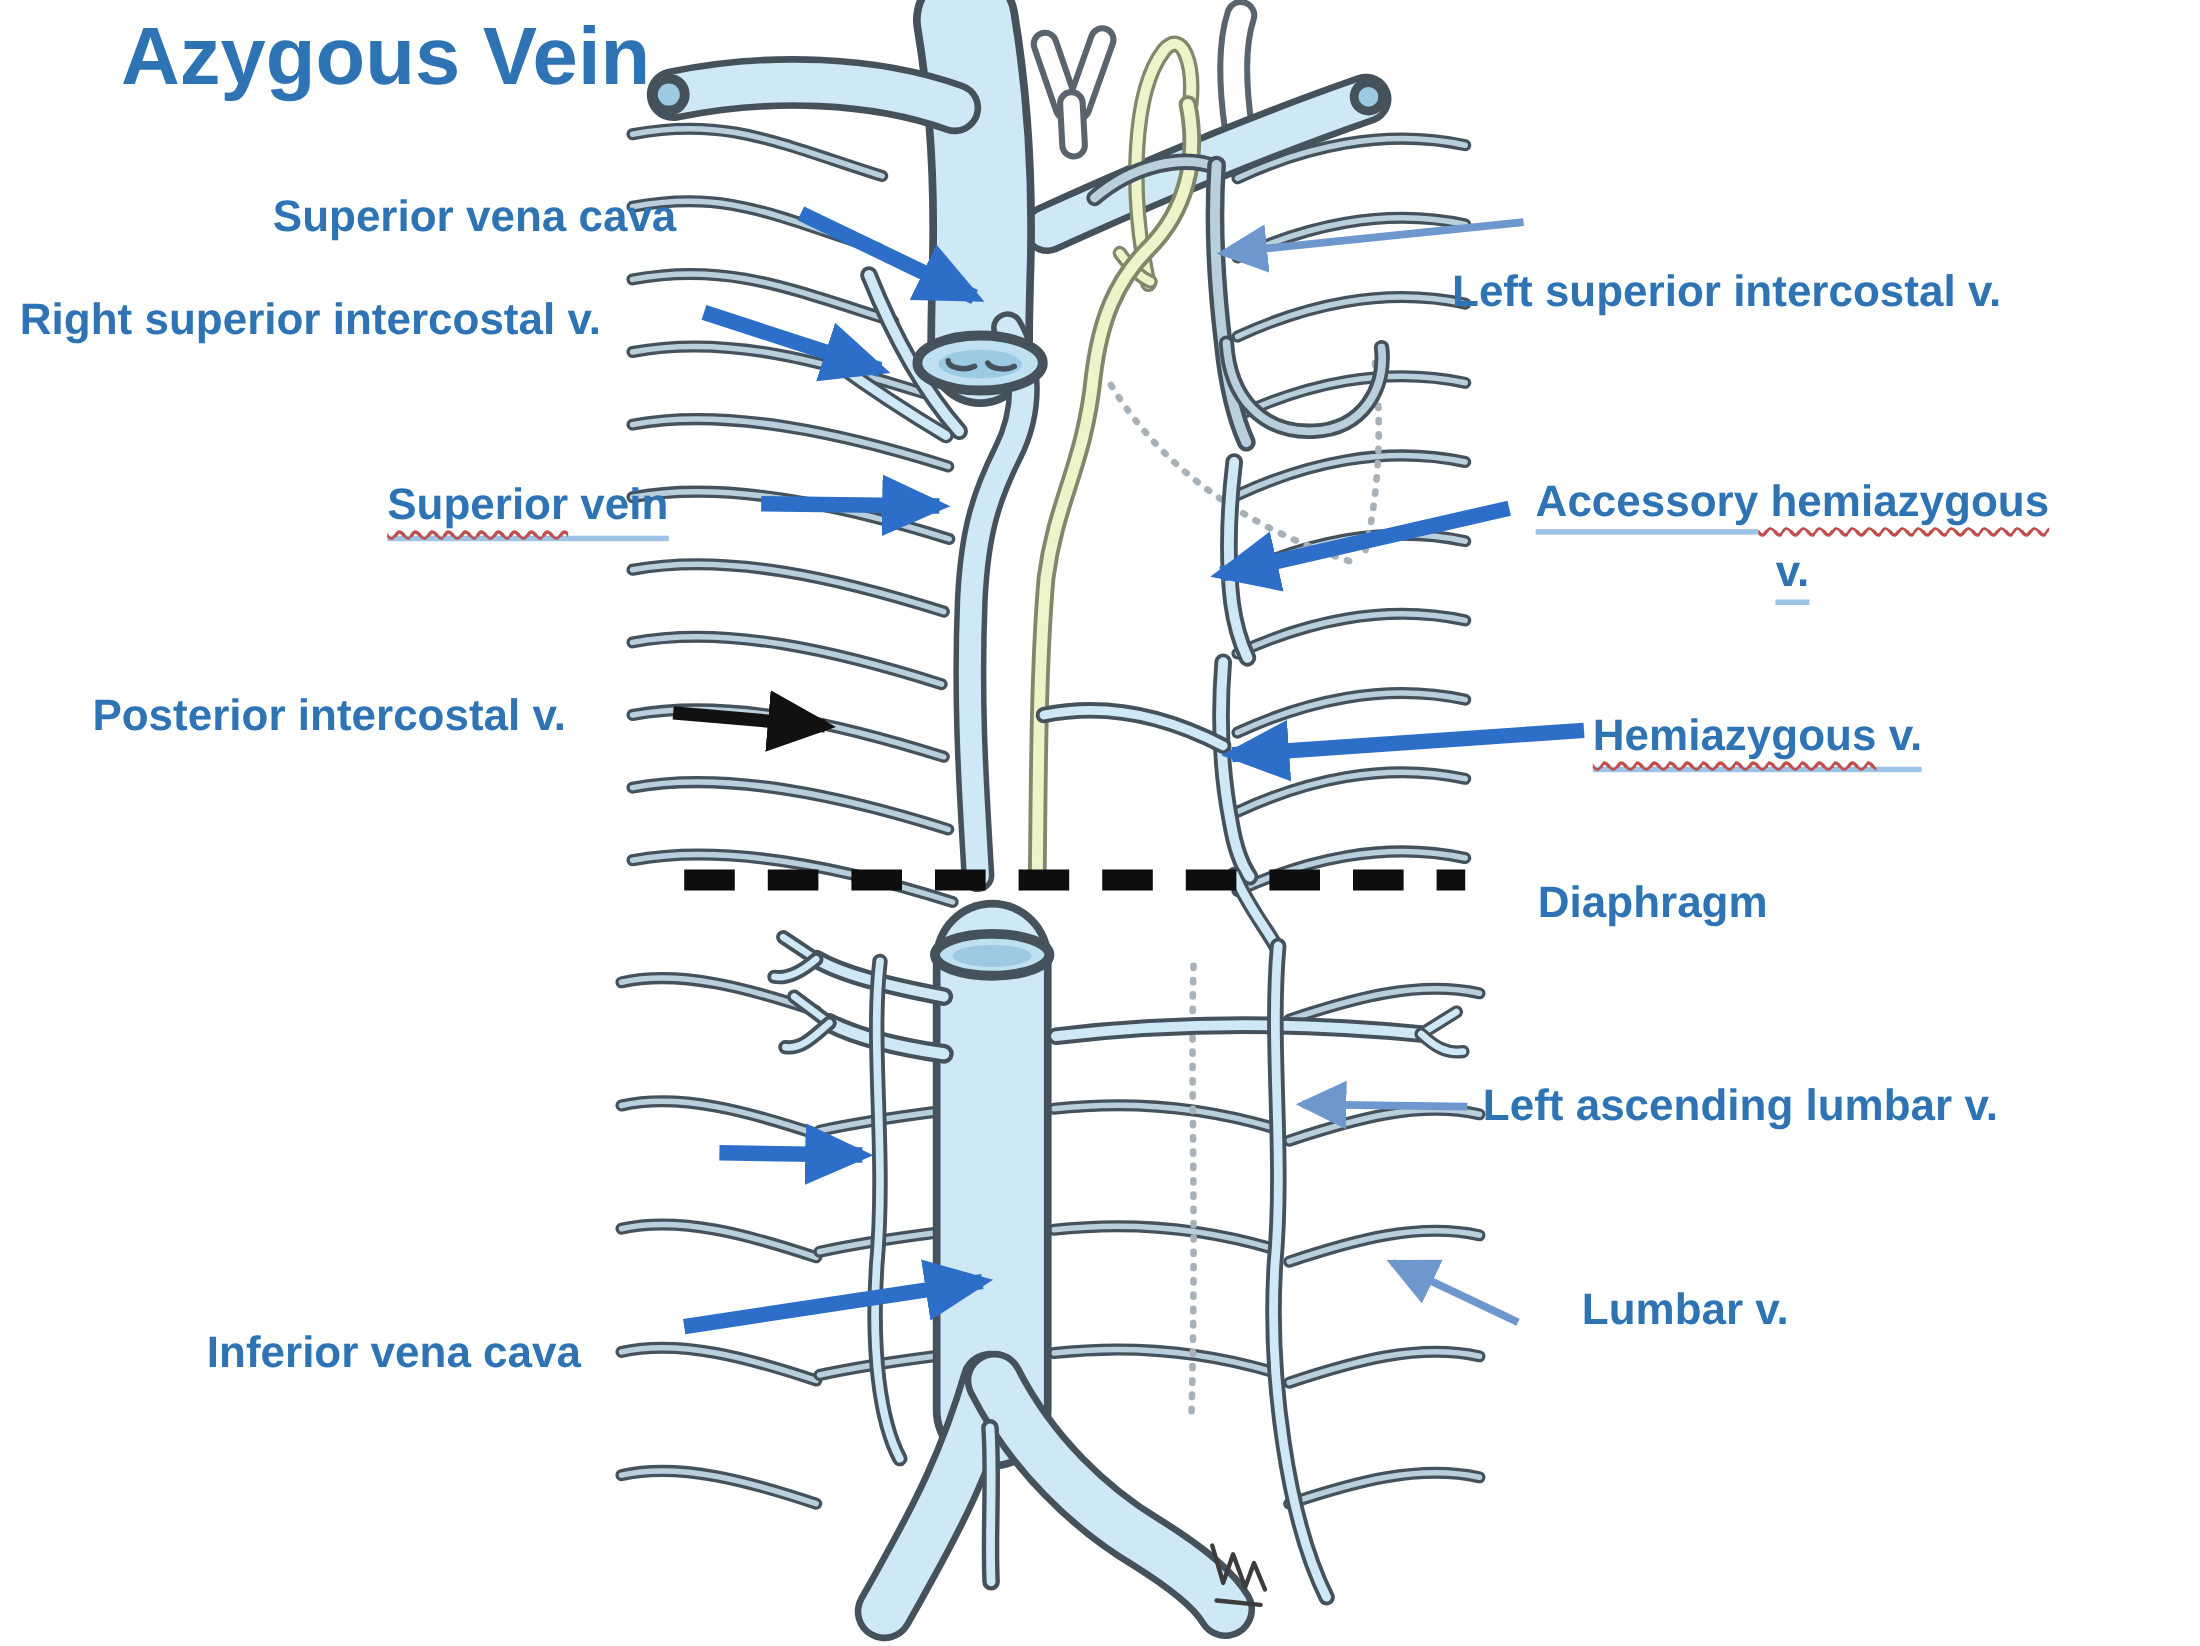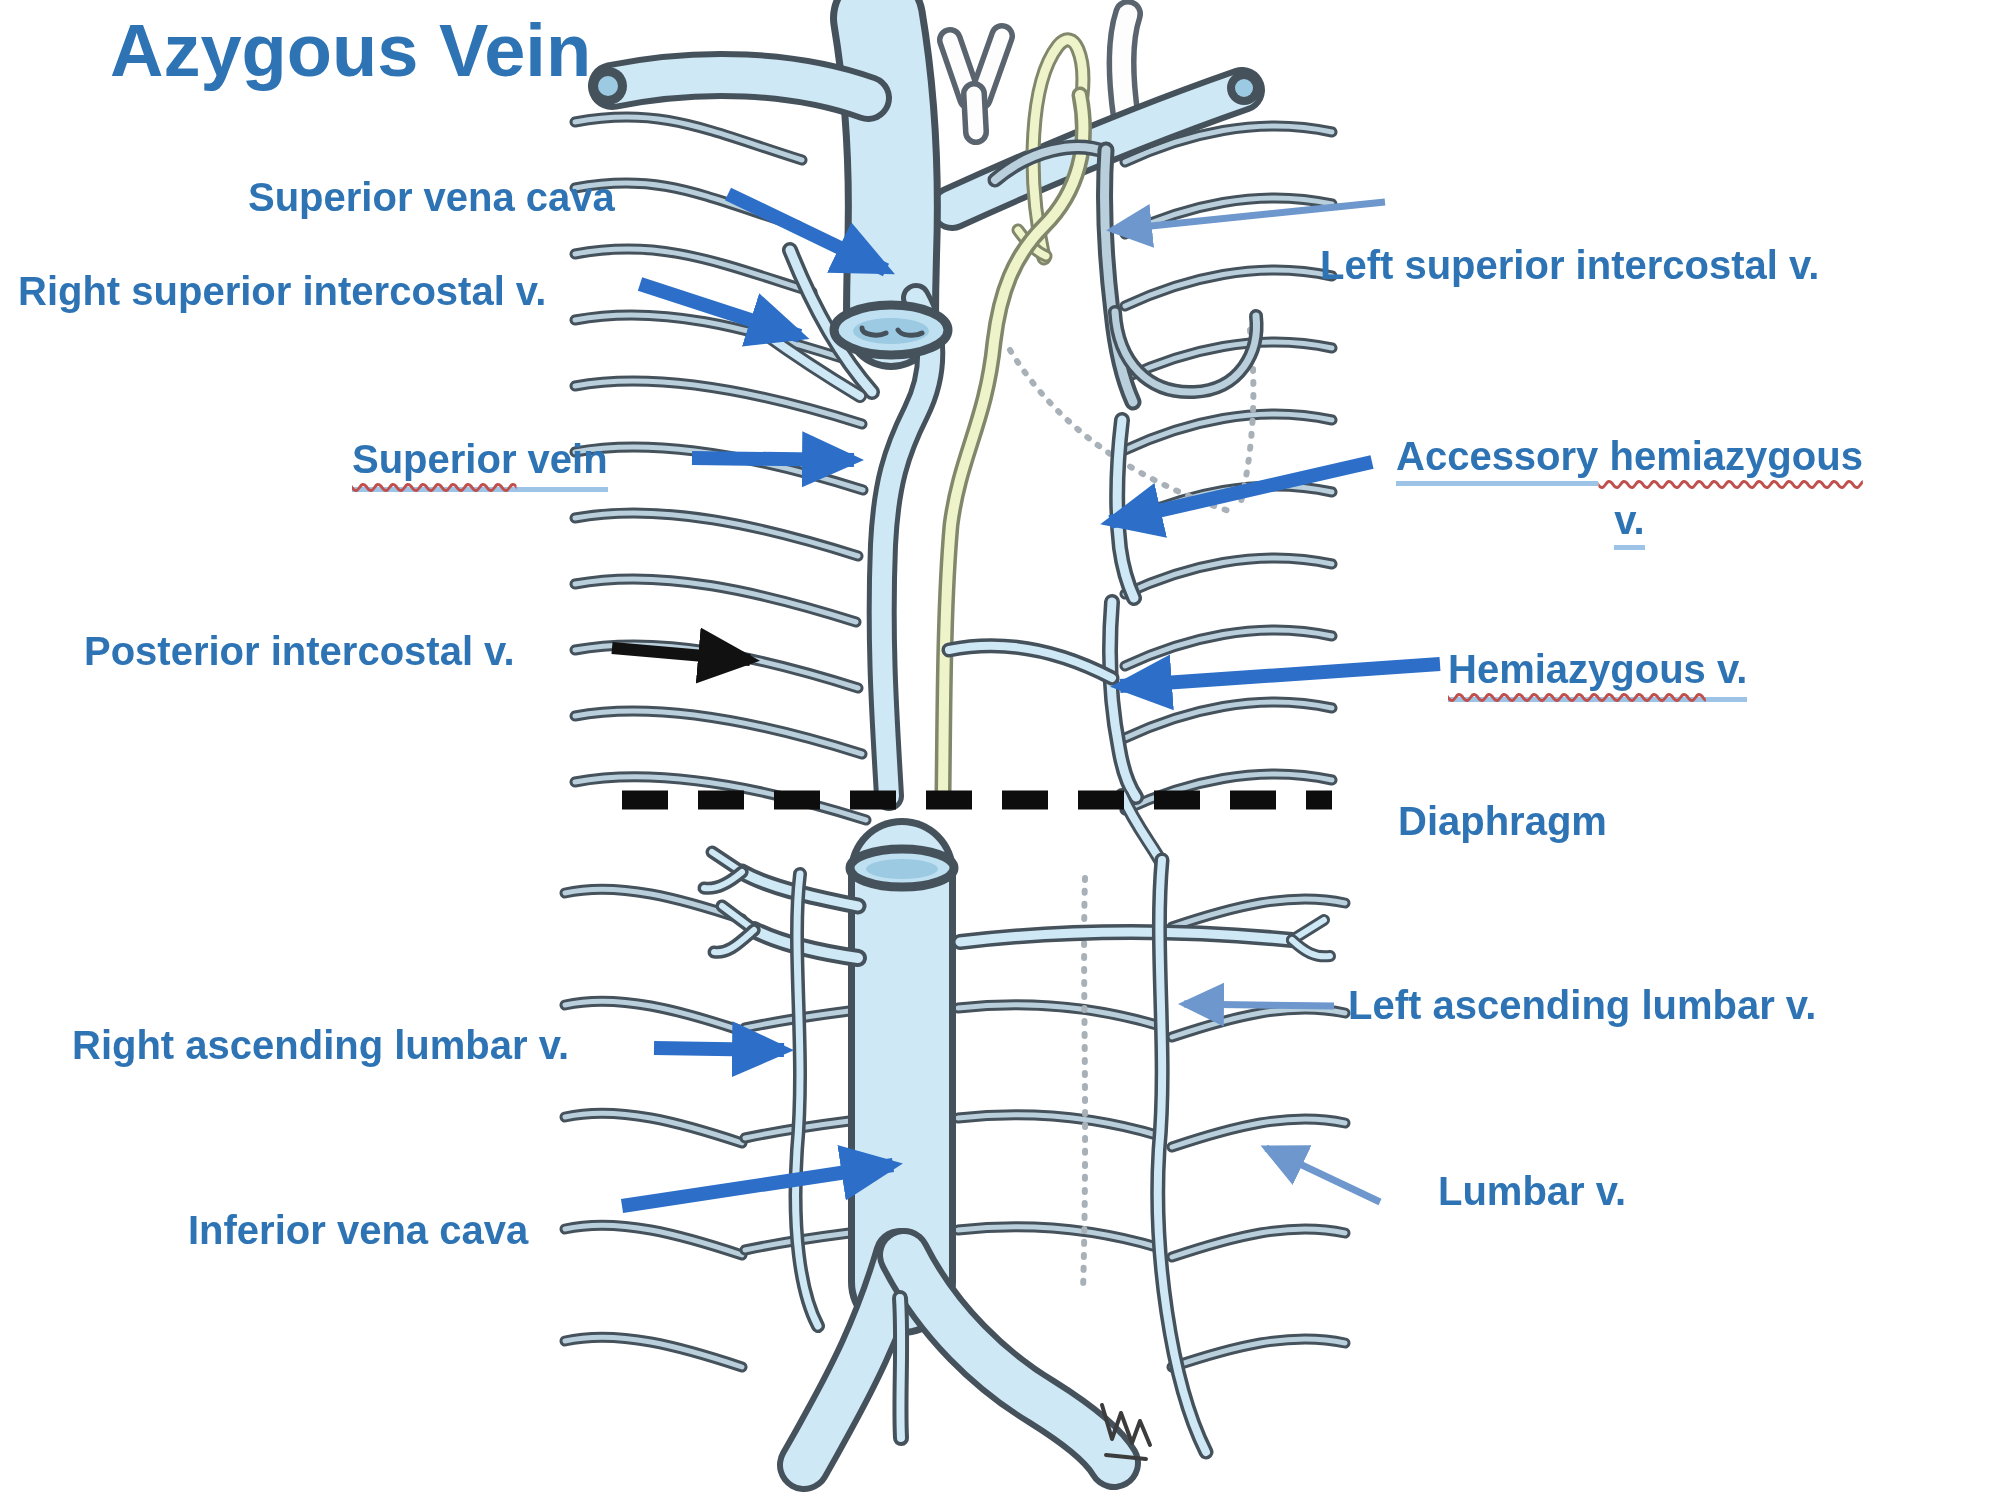--- a/index.html
+++ b/index.html
@@ -258,21 +258,20 @@
   <div class="title">Azygous Vein</div>
 
   <div class="lbl" style="left:248px;top:172px;width:420px;text-align:left;">Superior vena cava</div>
 
   <div class="lbl" style="left:18px;top:266px;">Right superior intercostal v.</div>
 
   <div class="lbl u" style="left:352px;top:434px;"><span class="sq">Superior</span><span> vein</span></div>
 
   <div class="lbl" style="left:84px;top:626px;">Posterior intercostal v.</div>
 
-  <div class="lbl" style="left:72px;top:1020px;">Right ascending lumbar v.</div>
 
   <div class="lbl" style="left:188px;top:1183px;margin-top:22px;">Inferior vena cava</div>
 
   <div class="lbl" style="left:1320px;top:196px;margin-top:44px;">Left superior intercostal v.</div>
 
   <div class="lbl" style="left:1396px;top:424px;line-height:1.6;">
     <span class="line"><span class="u">Accessory</span><span class="sq"> hemiazygous</span></span>
     <span class="line"><span class="u">v.</span></span>
   </div>
 

